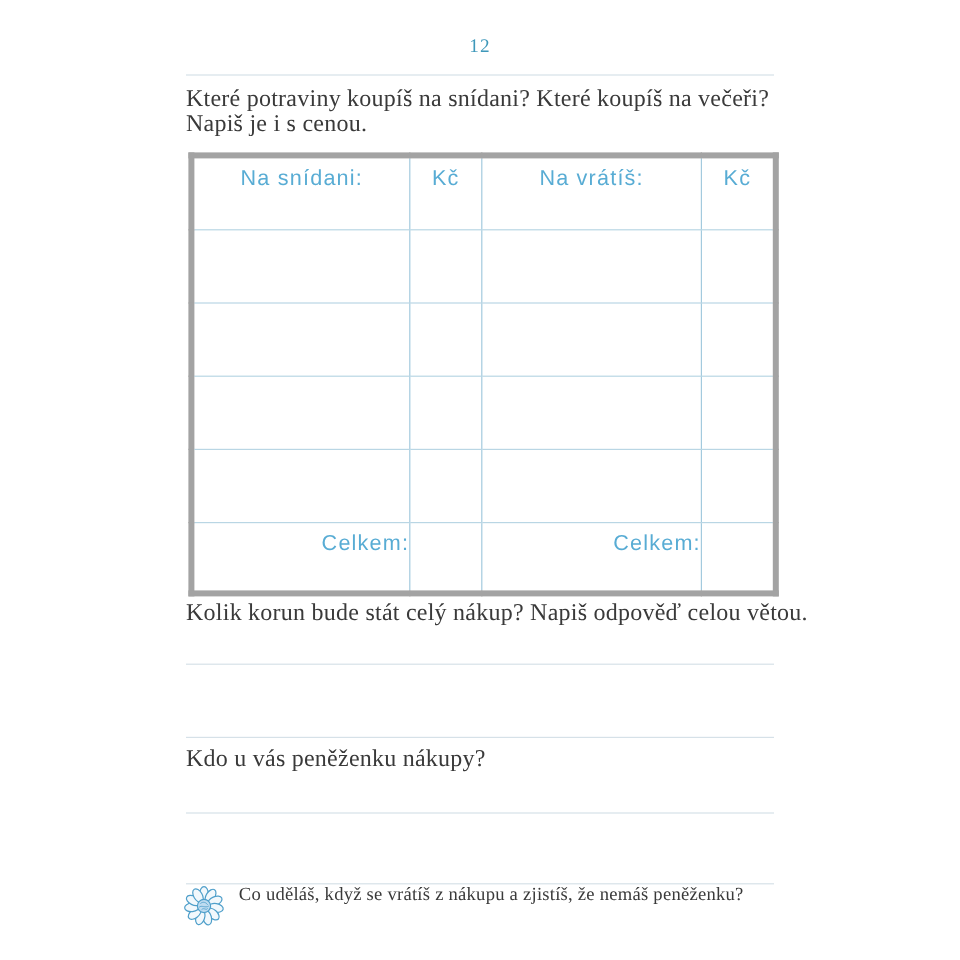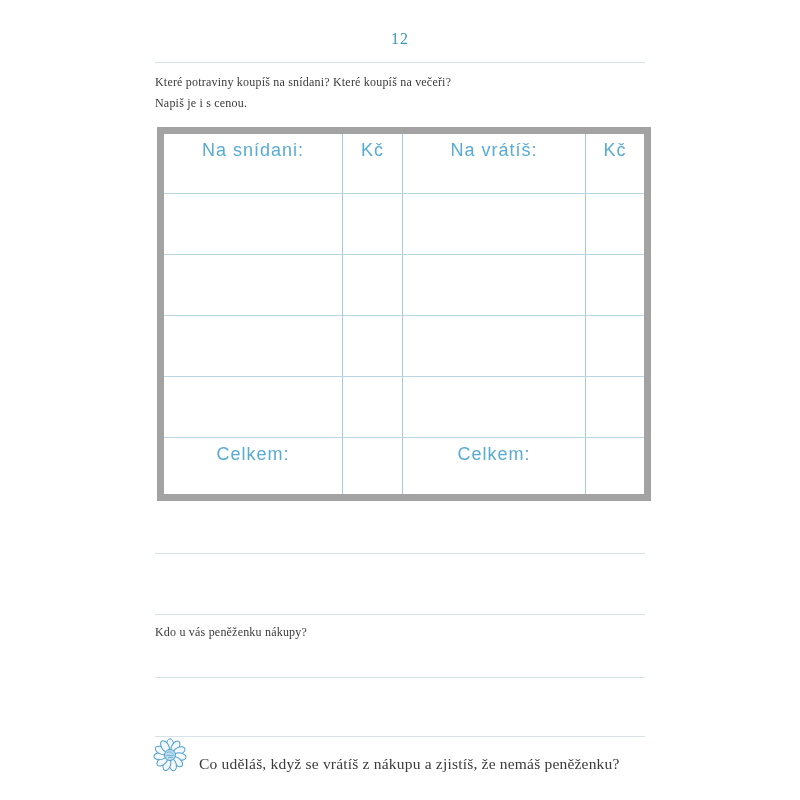--- a/index.html
+++ b/index.html
@@ -35,73 +35,73 @@
   .rule-top    { top: 62px; }
   .rule-ans1   { top: 553px; }
   .rule-ans2   { top: 614px; }
   .rule-ans3   { top: 677px; }
   .rule-footer { top: 736px; }
 
   .bodytext {
     position: absolute;
     left: 155px;
     margin: 0;
-    font-size: 12px;
+    font-size: 20px;
     line-height: 20.5px;
     color: #3a3a3a;
     letter-spacing: 0.2px;
     white-space: pre-line;
   }
   .intro { top: 72px; }
   .q1    { top: 501px; }
   .q2    { top: 622px; }
 
   table.worktable {
     position: absolute;
     left: 157px;
     top: 127px;
     width: 489px;
     border-collapse: collapse;
     table-layout: fixed;
-    border: 7px solid #a3a3a3;
+    border: 5px solid #a3a3a3;
   }
   table.worktable td {
     border: 1px solid #a3cade;
     border-top-color: #b9d6e4;
     border-bottom-color: #b9d6e4;
     padding: 0;
     vertical-align: top;
     text-align: center;
   }
   table.worktable td:nth-child(2) { border-left-color: #6aa6c6; }
   table.worktable td:nth-child(4) { border-left-color: #94c2d8; }
   tr.header-row td { height: 59px; }
   tr.empty-row td  { height: 60px; }
-  tr.total-row td  { height: 56px; }
+  tr.total-row td  { height: 56px; text-align: right; }
 
   .tbl-label {
     display: inline-block;
     padding-top: 6px;
     font-family: "Liberation Sans", sans-serif;
     font-size: 18px;
     font-weight: 400;
     color: #58acd4;
     letter-spacing: 1px;
   }
   .flower-wrap {
     position: absolute;
     left: 150px;
     top: 738px;
     width: 40px;
     height: 34px;
   }
   .q3 {
     position: absolute;
     left: 199px;
-    top: 755px;
+    top: 737px;
     margin: 0;
     font-size: 15.5px;
     color: #3a3a3a;
     letter-spacing: 0.2px;
   }
 </style>
 </head>
 <body>
 
 <div class="page">
@@ -157,20 +157,21 @@
       <tbody>
         <tr class="total-row">
         <td><span class="tbl-label">Celkem:</span></td>
         <td></td>
         <td><span class="tbl-label">Celkem:</span></td>
         <td></td>
       </tr>
     </tbody>
   </table>
 
+  <p class="bodytext q1">Kolik korun bude stát celý nákup? Napiš odpověď celou větou.</p>
 
   <div class="rule rule-ans1"></div>
   <div class="rule rule-ans2"></div>
 
   <p class="bodytext q2">Kdo u vás peněženku nákupy?</p>
 
   <div class="rule rule-ans3"></div>
   <div class="rule rule-footer"></div>
 
   <div class="flower-wrap">

